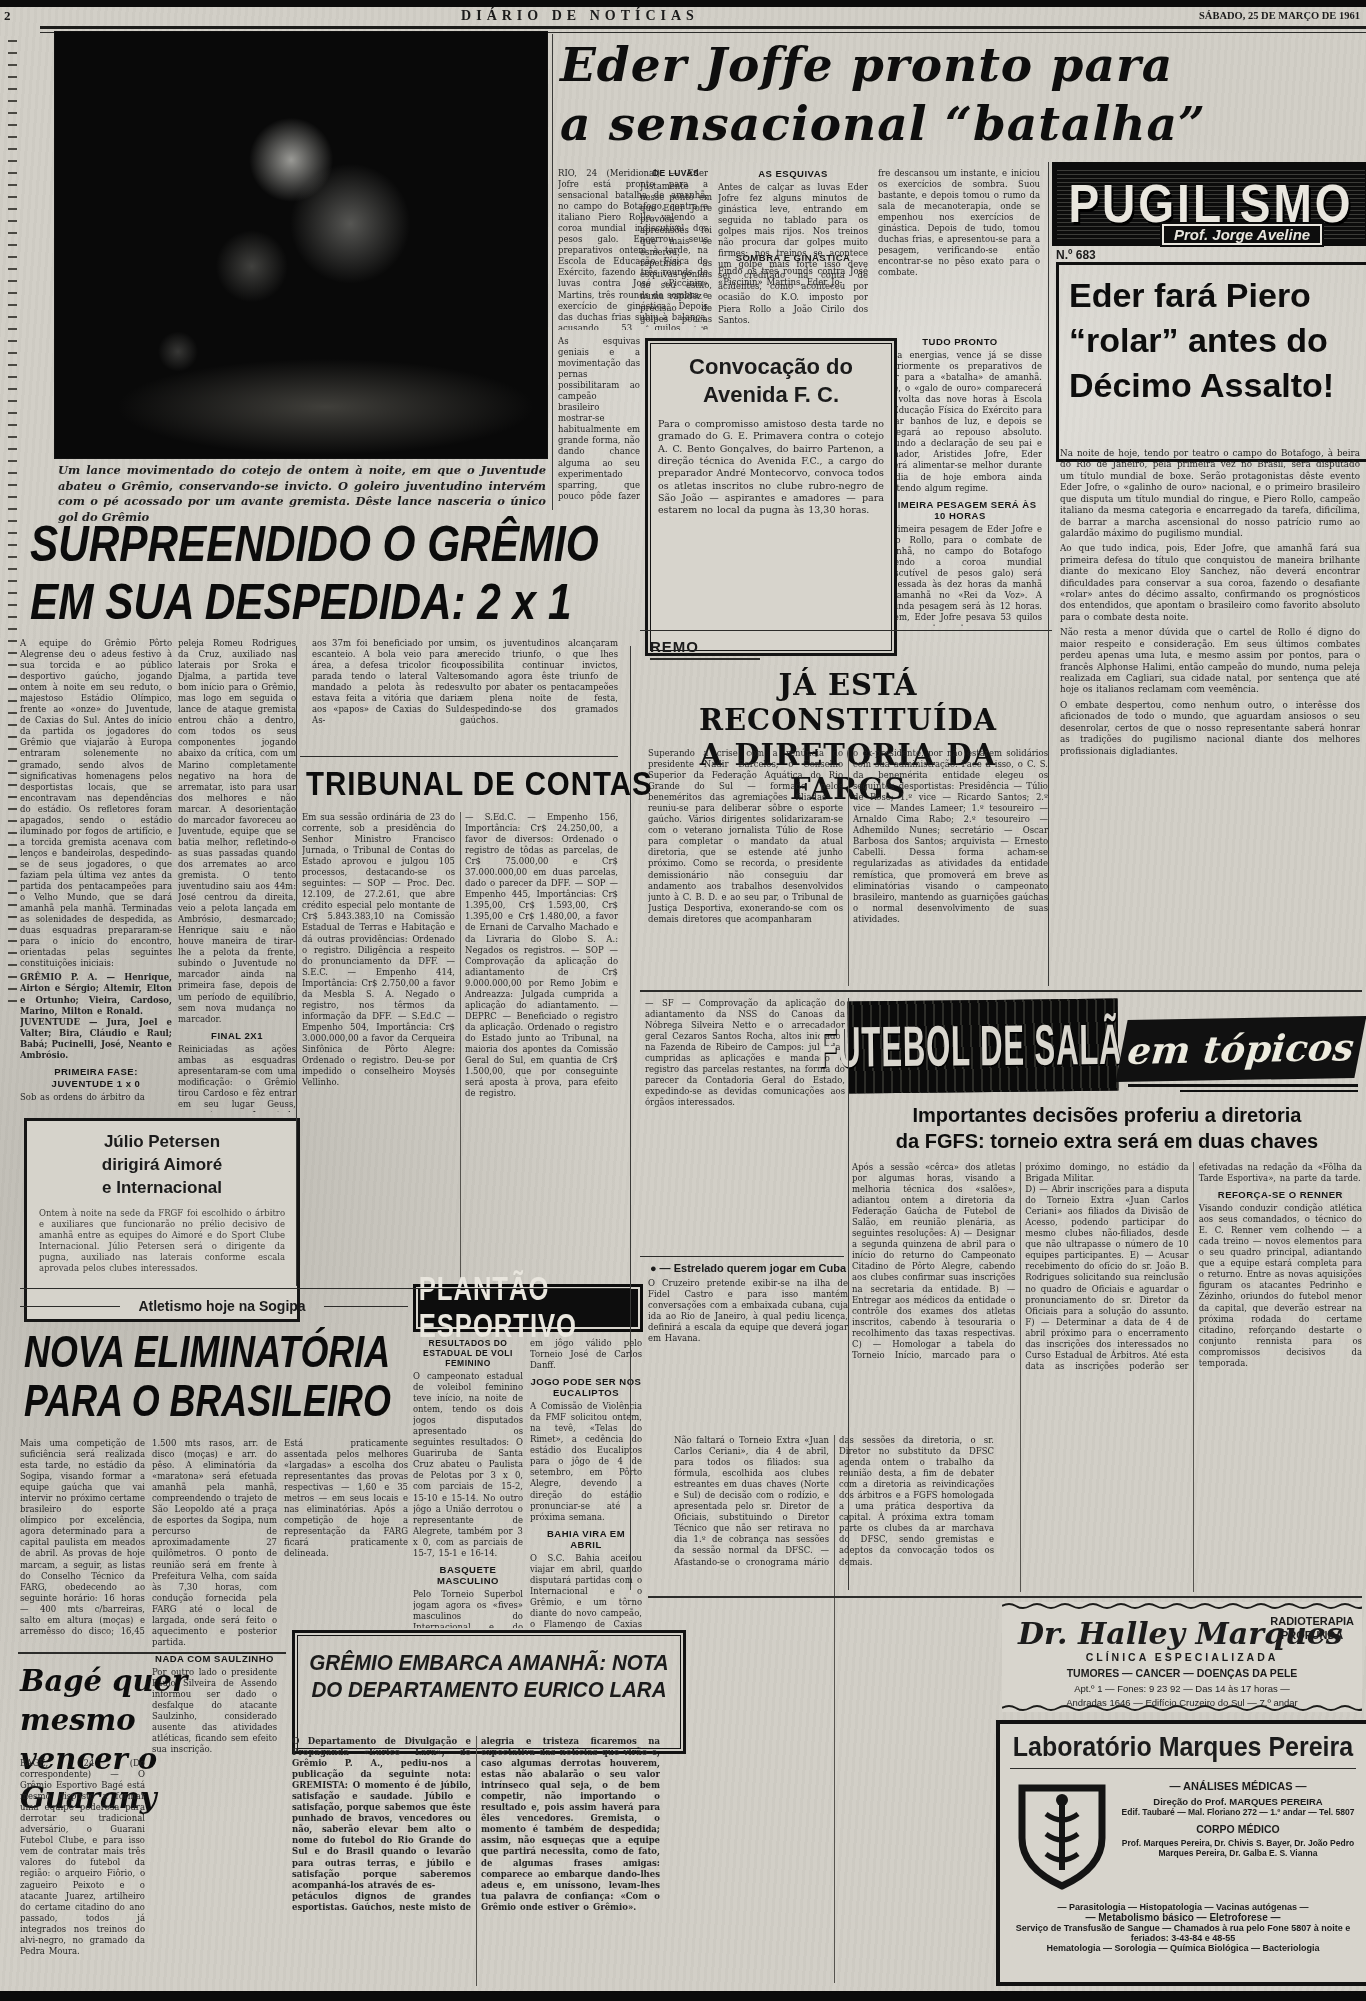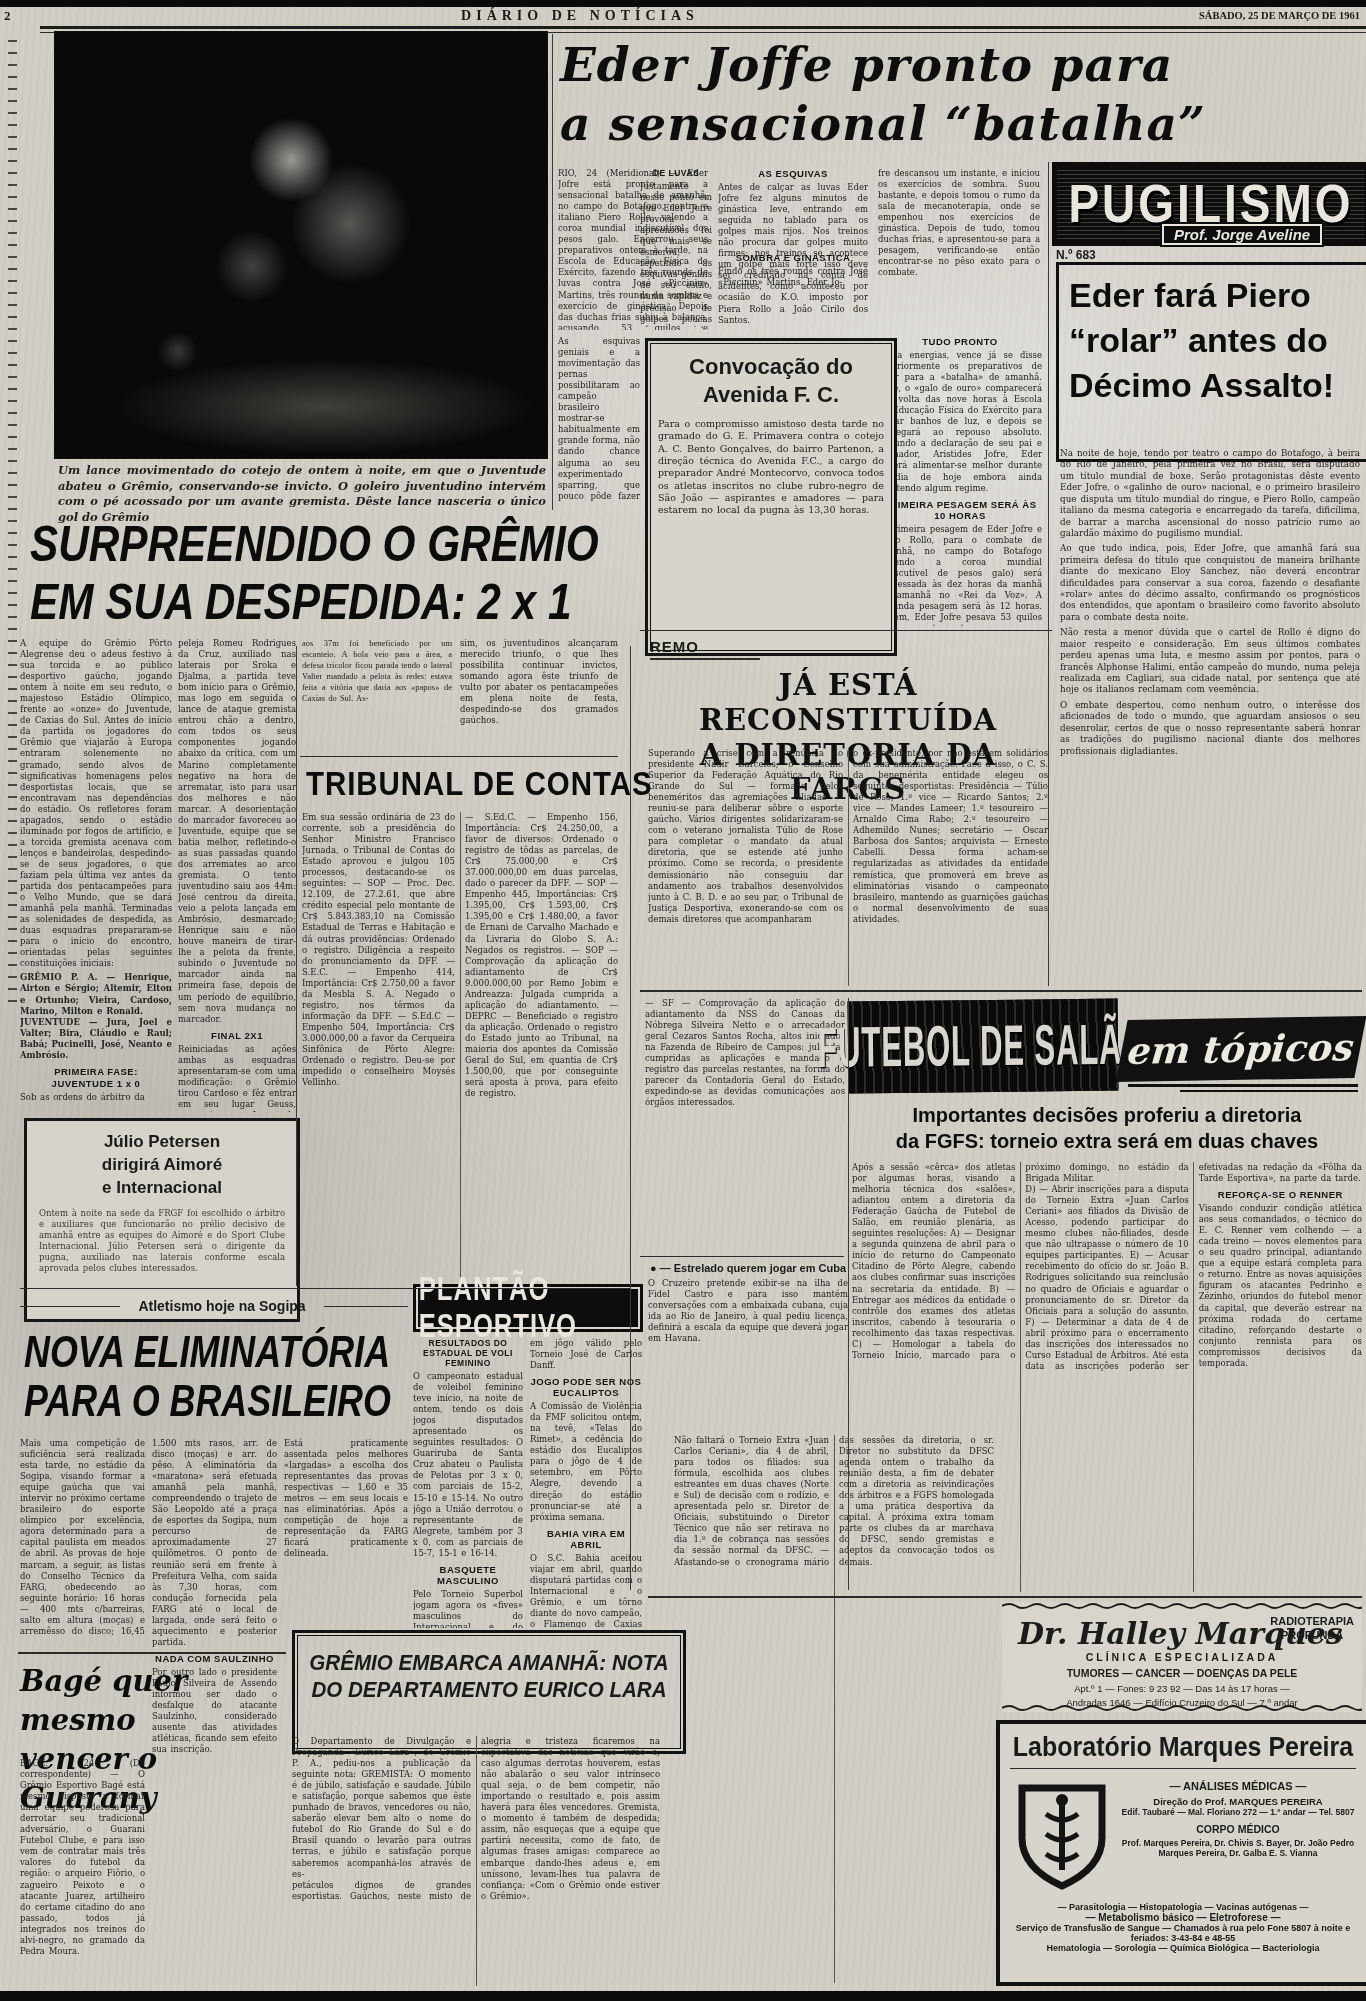--- a/index.html
+++ b/index.html
@@ -188,21 +188,21 @@
     <div class="bt" style="font-weight:bold;">JUVENTUDE — Jura, Joel e Valter; Bira, Cláudio e Raul; Babá; Pucinelli, José, Neanto e Ambrósio.</div>
     <div class="sh">PRIMEIRA FASE:</div>
     <div class="sh" style="margin-top:-2px;">JUVENTUDE 1 x 0</div>
     <div class="bt">Sob as ordens do árbitro da</div>
   </div>
   <div class="abs" style="left:178px;top:638px;width:118px;height:474px;overflow:hidden;">
     <div class="bt">peleja Romeu Rodrigues da Cruz, auxiliado nas laterais por Sroka e Djalma, a partida teve bom início para o Grêmio, mas logo em seguida o lance de ataque gremista entrou chão a dentro, com todos os seus componentes jogando abaixo da crítica, com um Marino completamente negativo na hora de arrematar, isto para usar dos melhores e não marcar. A desorientação do marcador favoreceu ao Juventude, equipe que se batia melhor, refletindo-o as suas passadas quando dos arremates ao arco gremista. O tento juventudino saiu aos 44m: José centrou da direita, veio a pelota lançada em Ambrósio, desmarcado; Henrique saiu e não houve maneira de tirar-lhe a pelota da frente, subindo o Juventude no marcador ainda na primeira fase, depois de um período de equilíbrio, sem nova mudança no marcador.</div>
     <div class="sh">FINAL 2X1</div>
     <div class="bt">Reiniciadas as ações ambas as esquadras apresentaram-se com uma modificação: o Grêmio tirou Cardoso e fêz entrar em seu lugar Geuss, enquanto o Juventude substituía Pucinelli por Leonardo. A entrada de Gessy deu novo alento ao ataque tricolor,</div>
   </div>
-  <div class="abs bt" style="left:302px;top:638px;width:150px;height:112px;overflow:hidden;font-family:Liberation Serif, serif;">
+  <div class="abs bt" style="left:312px;top:638px;width:150px;height:112px;overflow:hidden;">
     <p>aos 37m foi beneficiado por um escanteio. A bola veio para a área, a defesa tricolor ficou parada tendo o lateral Valter mandado a pelota às redes: estava feita a vitória que daria aos «papos» de Caxias do Sul. As-</p>
   </div>
   <div class="abs bt" style="left:460px;top:638px;width:158px;height:112px;overflow:hidden;">
     <p>sim, os juventudinos alcançaram merecido triunfo, o que lhes possibilita continuar invictos, somando agora êste triunfo de vulto por abater os pentacampeões em plena noite de festa, despedindo-se dos gramados gaúchos.</p>
   </div>
 
   <div class="hrule" style="left:300px;top:756px;width:318px;"></div>
   <div class="abs trib-head" style="left:306px;top:764px;">TRIBUNAL DE CONTAS</div>
   <div class="abs cols2" style="left:302px;top:812px;width:316px;height:470px;overflow:hidden;">
     <div class="bt">Em sua sessão ordinária de 23 do corrente, sob a presidência do Senhor Ministro Francisco Jurnada, o Tribunal de Contas do Estado aprovou e julgou 105 processos, destacando-se os seguintes: — SOP — Proc. Dec. 12.109, de 27.2.61, que abre crédito especial pelo montante de Cr$ 5.843.383,10 na Comissão Estadual de Terras e Habitação e dá outras providências: Ordenado o registro. Diligência a respeito do pronunciamento da DFF. — S.E.C. — Empenho 414, Importância: Cr$ 2.750,00 a favor da Mesbla S. A. Negado o registro, nos têrmos da informação da DFF. — S.Ed.C — Empenho 504, Importância: Cr$ 3.000.000,00 a favor da Cerqueira Sinfônica de Pôrto Alegre: Ordenado o registro. Deu-se por impedido o conselheiro Moysés Vellinho.</div>
@@ -290,21 +290,21 @@
     <div class="bage-head">vencer o Guarany</div>
   </div>
   <div class="abs" style="left:20px;top:1758px;width:125px;height:230px;overflow:hidden;">
     <div class="bt">BAGÉ, 24 (Do correspondente) — O Grêmio Esportivo Bagé está mesmo disposto a formar uma equipe poderosa para derrotar seu tradicional adversário, o Guarani Futebol Clube, e para isso vem de contratar mais três valores do futebol da região: o arqueiro Fiôrio, o zagueiro Peixoto e o atacante Juarez, artilheiro do certame citadino do ano passado, todos já integrados nos treinos do alvi-negro, no gramado da Pedra Moura.</div>
   </div>
 
   <div class="abs gre-box" style="left:292px;top:1630px;width:368px;height:96px;padding:14px 10px 8px;">
     <div class="gre-box-head">GRÊMIO EMBARCA AMANHÃ: NOTA</div>
     <div class="gre-box-head">DO DEPARTAMENTO EURICO LARA</div>
   </div>
-  <div class="abs cols2" style="left:292px;top:1736px;width:368px;height:250px;overflow:hidden;">
+  <div class="abs cols2" style="left:292px;top:1736px;width:368px;height:250px;overflow:hidden;font-weight:bold;">
     <div class="bt">O Departamento de Divulgação e Propaganda «Eurico Lara», do Grêmio P. A., pediu-nos a publicação da seguinte nota: GREMISTA: O momento é de júbilo, satisfação e saudade. Júbilo e satisfação, porque sabemos que êste punhado de bravos, vencedores ou não, saberão elevar bem alto o nome do futebol do Rio Grande do Sul e do Brasil quando o levarão para outras terras, e júbilo e satisfação porque saberemos acompanhá-los através de es-</div>
     <div class="bt">petáculos dignos de grandes esportistas. Gaúchos, neste misto de alegria e tristeza ficaremos na expectativa das notícias que virão e, caso algumas derrotas houverem, estas não abalarão o seu valor intrínseco qual seja, o de bem competir, não importando o resultado e, pois assim haverá para êles vencedores. Gremista, o momento é também de despedida; assim, não esqueças que a equipe que partirá necessita, como de fato, de algumas frases amigas: comparece ao embarque dando-lhes adeus e, em uníssono, levam-lhes tua palavra de confiança: «Com o Grêmio onde estiver o Grêmio».</div>
   </div>
 
   <div class="abs" style="left:1002px;top:1602px;width:360px;height:110px;background:#d8d5cd;">
     <svg width="360" height="8" style="position:absolute;left:0;top:0;">
       <path d="M0,4 Q7,0 14,4 T28,4 T42,4 T56,4 T70,4 T84,4 T98,4 T112,4 T126,4 T140,4 T154,4 T168,4 T182,4 T196,4 T210,4 T224,4 T238,4 T252,4 T266,4 T280,4 T294,4 T308,4 T322,4 T336,4 T350,4 T364,4" stroke="#1c1c1a" stroke-width="2" fill="none"></path>
     </svg>
     <svg width="360" height="8" style="position:absolute;left:0;bottom:0;">
       <path d="M0,4 Q7,0 14,4 T28,4 T42,4 T56,4 T70,4 T84,4 T98,4 T112,4 T126,4 T140,4 T154,4 T168,4 T182,4 T196,4 T210,4 T224,4 T238,4 T252,4 T266,4 T280,4 T294,4 T308,4 T322,4 T336,4 T350,4 T364,4" stroke="#1c1c1a" stroke-width="2" fill="none"></path>

